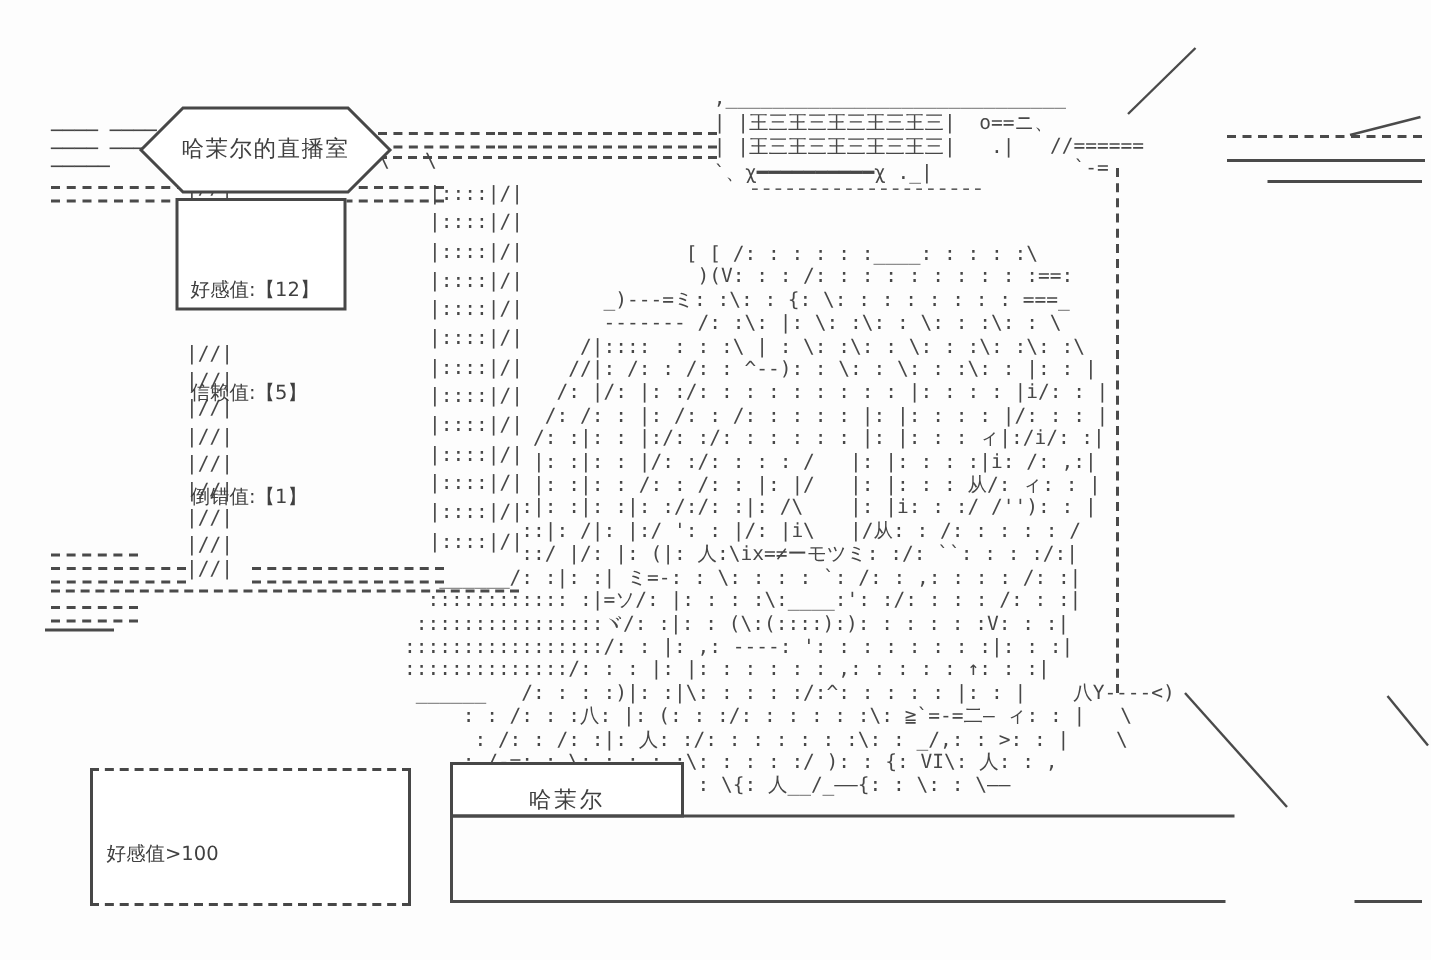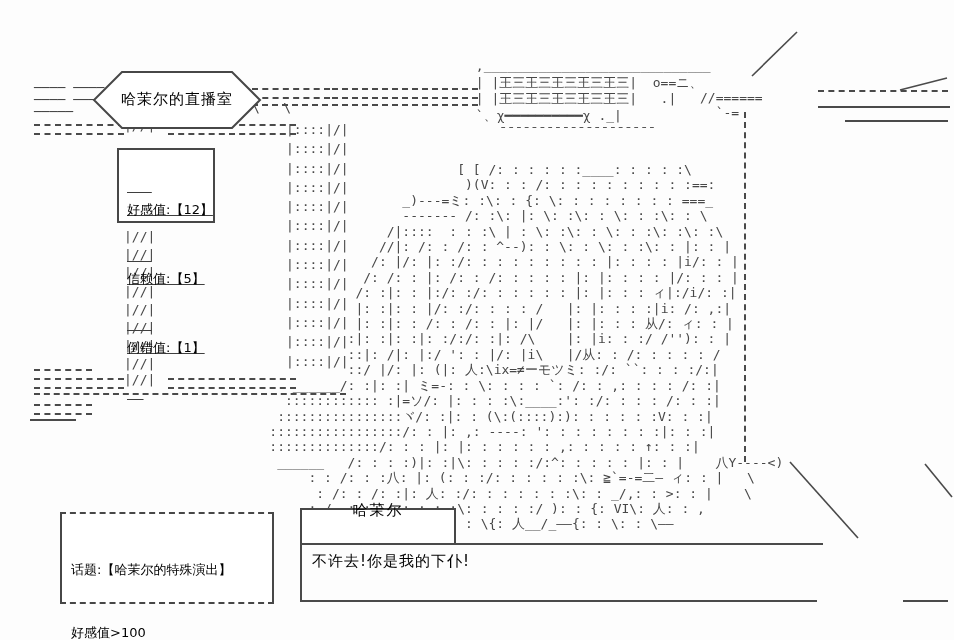--- a/index.html
+++ b/index.html
@@ -11,21 +11,21 @@
   .aa.ladder{line-height:18.2px;}
   .aa.window{line-height:16.5px;}
   .aa.wl{line-height:12px;}
   .dd{position:absolute;height:7px;border-top:2px dashed #4a4a4a;border-bottom:2px dashed #4a4a4a;}
   .ds{position:absolute;height:0;border-top:2px dashed #4a4a4a;}
   .ss{position:absolute;height:0;border-top:2px solid #4a4a4a;}
   .vsolid{position:absolute;width:0;border-left:2px solid #4a4a4a;}
   .vdash{position:absolute;width:0;border-left:2px dashed #4a4a4a;}
   .box{position:absolute;background:#fff;border:2px solid #474747;box-sizing:border-box;}
   .box.req{border-top-style:dashed;border-bottom-style:dashed;}
-  .cjk{font-family:"DejaVu Sans","Liberation Sans",sans-serif;color:#000000;}
+  .cjk{font-family:"DejaVu Sans","Liberation Sans",sans-serif;color:#404040;}
   .stats{font-size:13px;line-height:23px;padding:2px 6px 0 8px;white-space:pre;}
   .reqs{font-size:13px;line-height:21px;padding:3px 6px 0 9px;white-space:pre;}
   .bubble-wrap{position:absolute;}
   .bubble-wrap svg{position:absolute;left:0;top:0;}
   .bubble-text{position:absolute;width:100%;text-align:center;font-size:15px;letter-spacing:1px;}
   .speaker{position:absolute;width:156px;text-align:center;font-size:15px;letter-spacing:2px;}
   .dlg{position:absolute;font-size:15px;line-height:24px;letter-spacing:1px;}
   svg.overlay{position:absolute;left:0;top:0;pointer-events:none;}
 </style>
 </head>
@@ -116,48 +116,46 @@
   <div class="dd" style="left:34px;top:404px;width:58px;"></div>
   <div class="ss" style="left:30px;top:419px;width:46px;"></div>
 
   <div class="bubble-wrap" style="left:92px;top:70px;width:170px;height:60px;">
     <svg width="170" height="60">
       <polygon points="30,2 140,2 168,30 140,58 30,58 2,30" fill="#ffffff" stroke="#474747" stroke-width="2"></polygon>
     </svg>
     <div class="bubble-text cjk" style="top:20px;">哈茉尔的直播室</div>
   </div>
 
-  <div class="box" style="left:117px;top:148px;width:98px;height:75px;text-decoration:underline;">
+  <div class="box" style="left:117px;top:132px;width:114px;height:75px;">
     <div class="cjk stats">
       <div>好感值:【12】</div>
       <div>信赖值:【5】</div>
       <div>倒错值:【1】</div>
     </div>
   </div>
 
 
   <div class="box req" style="left:60px;top:512px;width:214px;height:92px;">
     <div class="cjk reqs">
-      <div>话题:【哈茉尔的特殊演出】</div>
       <div>好感值&gt;100</div>
       
       
     </div>
   </div>
 
   <div class="box" style="left:300px;top:508px;width:156px;height:37px;"></div>
-  <div class="speaker cjk" style="left:300px;top:501px;">哈茉尔</div>
+  <div class="speaker cjk" style="left:300px;top:524px;">哈茉尔</div>
 
   <div class="ss" style="left:300px;top:543px;width:523px;"></div>
   <div class="vsolid" style="left:300px;top:543px;height:58px;"></div>
   <div class="ss" style="left:300px;top:600px;width:517px;"></div>
   <div class="ss" style="left:903px;top:600px;width:45px;"></div>
 
   <div class="dlg cjk" style="left:312px;top:549px;">
-    <div>不许去!你是我的下仆!</div>
   </div>
 
   <svg class="overlay" width="954" height="640">
     <line x1="752" y1="76" x2="797" y2="32" stroke="#4a4a4a" stroke-width="1.6"></line>
     <line x1="900" y1="90" x2="947" y2="78" stroke="#4a4a4a" stroke-width="1.6"></line>
     <line x1="790" y1="462" x2="858" y2="538" stroke="#4a4a4a" stroke-width="1.6"></line>
     <line x1="925" y1="464" x2="952" y2="497" stroke="#4a4a4a" stroke-width="1.6"></line>
   </svg>
 
 </div>

